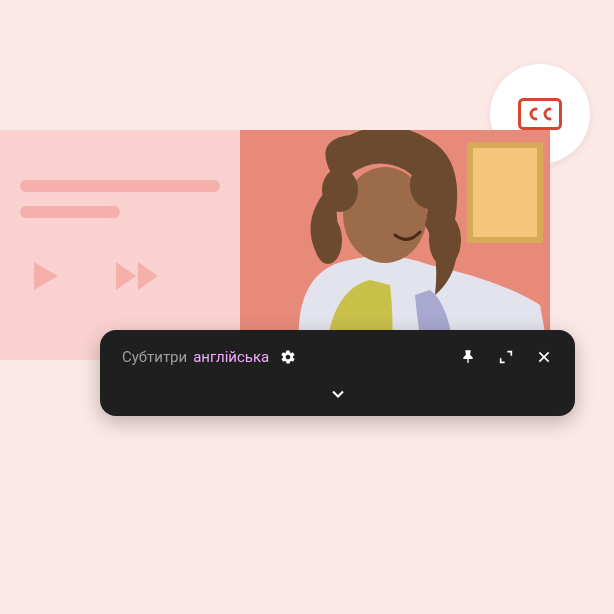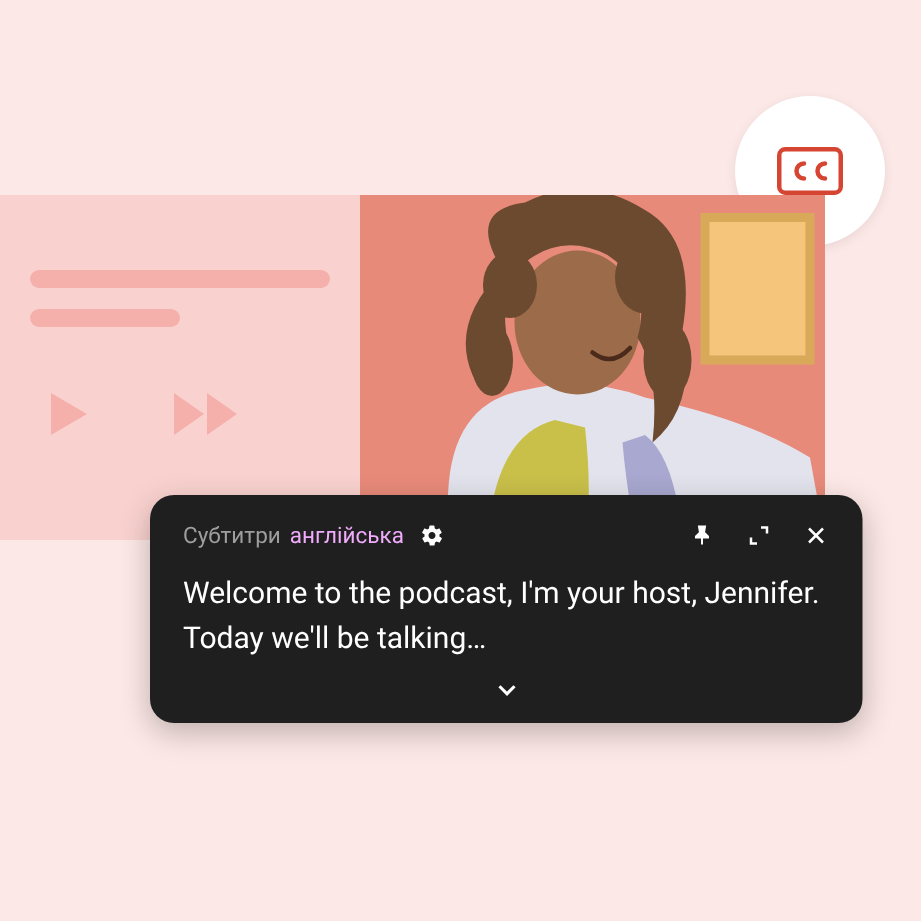--- a/index.html
+++ b/index.html
@@ -179,19 +179,18 @@
         <path d="M4 14v6h6M20 10V4h-6"></path>
       </svg>
     </span>
     <span class="header-icon">
       <svg width="16" height="16" viewBox="0 0 24 24" fill="none" stroke="currentColor" stroke-width="2.5">
         <line x1="5" y1="5" x2="19" y2="19"></line>
         <line x1="19" y1="5" x2="5" y2="19"></line>
       </svg>
     </span>
   </div>
-  <div class="caption-text">Welcome to the podcast, I'm your host, Jennifer. Today we'll be talking…</div>
   <div class="caption-expand">
     <svg width="20" height="20" viewBox="0 0 24 24" fill="none" stroke="#fff" stroke-width="2.5">
       <polyline points="6 9 12 15 18 9"></polyline>
     </svg>
   </div>
 </div>
 
 </body></html>

